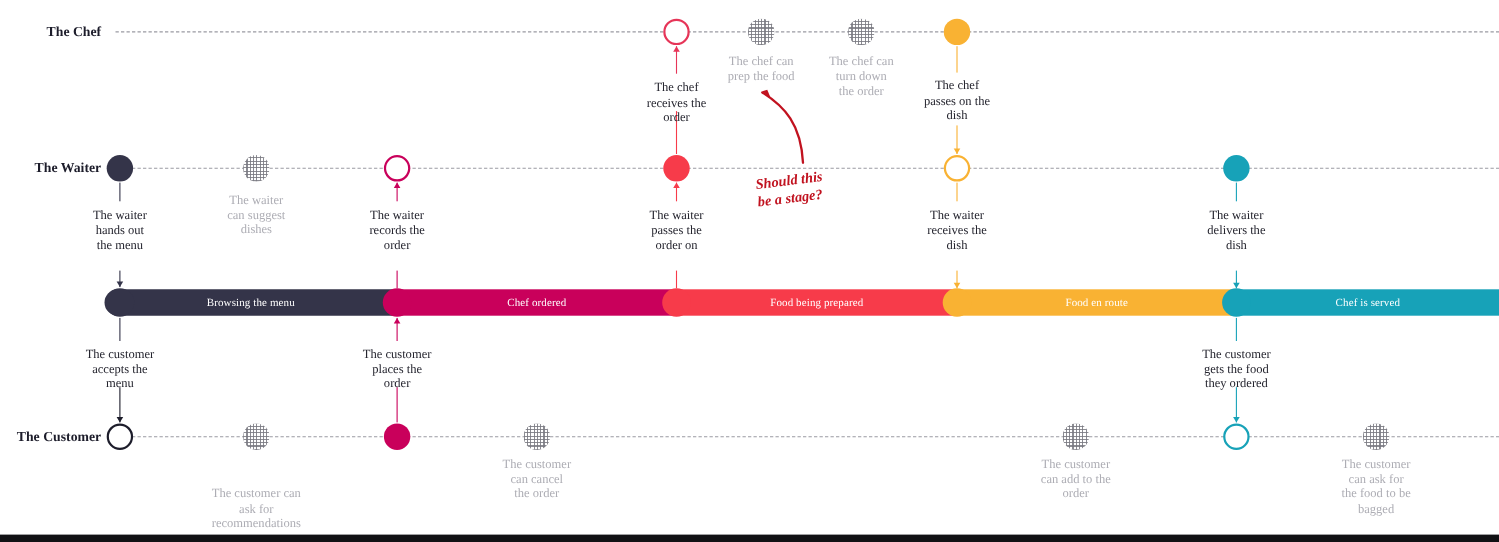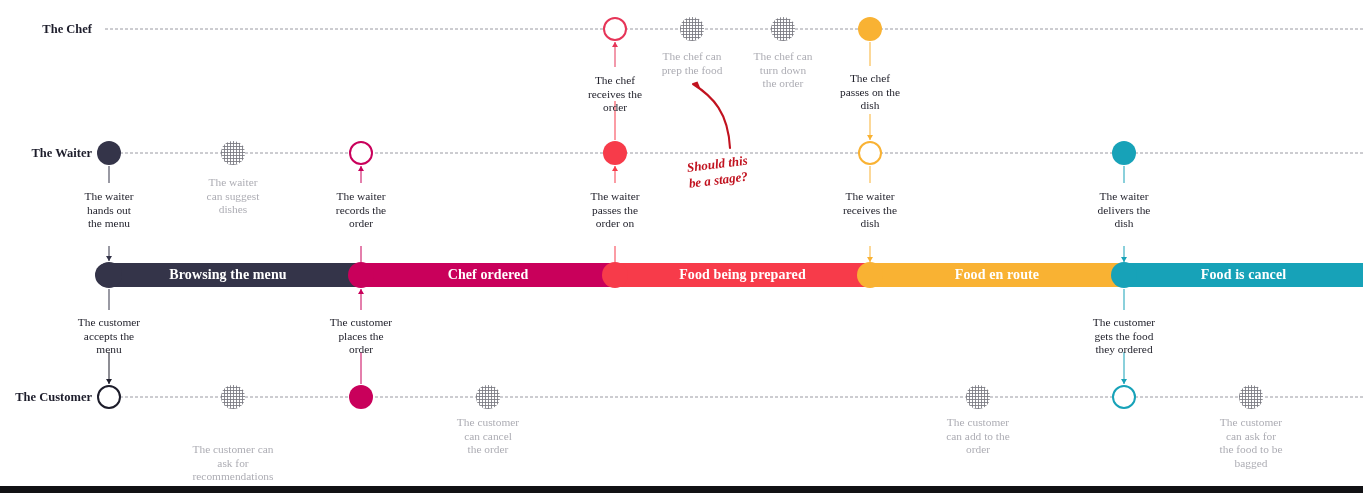--- a/index.html
+++ b/index.html
@@ -78,21 +78,21 @@
 
   
   .stagebar-seg{
     position:absolute;height:24px;
     transform:translateY(-50%);
     display:flex;align-items:center;justify-content:center;
   }
   .stagebar-seg.rounded-left{border-top-left-radius:12px;border-bottom-left-radius:12px;}
   .stagebar-label{
     font-family:"Liberation Serif", serif;
-    font-weight:bold;font-size:14px;color:#ffffff;
+    font-weight:normal;font-size:10px;color:#ffffff;
     letter-spacing:.1px;white-space:nowrap;
   }
 
   
   .annot-text{
     position:absolute;
     font-family:"Liberation Serif", serif;
     font-style:italic;font-weight:bold;
     font-size:13px;line-height:16px;
     color:#c1121f;
@@ -118,21 +118,21 @@
     <div class="stagebar-seg" style="left: 361px; top: 275px; width: 254px; background: rgb(201, 0, 91);">
       <span class="stagebar-label">Chef ordered</span>
     </div>
     <div class="stagebar-seg" style="left: 870px; top: 275px; width: 254px; background: rgb(249, 178, 51);">
       <span class="stagebar-label">Food en route</span>
     </div>
     <div class="stagebar-seg" style="left: 615px; top: 275px; width: 255px; background: rgb(247, 59, 74);">
       <span class="stagebar-label">Food being prepared</span>
     </div>
     <div class="stagebar-seg" style="left: 1124px; top: 275px; width: 239px; background: rgb(23, 162, 184);">
-      <span class="stagebar-label">Food is cancel</span>
+      <span class="stagebar-label">Chef is served</span>
     </div>
     <div class="conn" style="left: 109px; top: 166px; height: 17px; border-left: 1.4px solid rgb(52, 52, 73);"></div>
     <div class="conn" style="left: 109px; top: 246px; height: 15px; border-left: 1.4px solid rgb(52, 52, 73);"></div>
     <div class="arrowhead down" style="left: 109px; top: 255.5px; color: rgb(52, 52, 73);"></div>
     <div class="conn" style="left: 109px; top: 289px; height: 21px; border-left: 1.4px solid rgb(52, 52, 73);"></div>
     <div class="conn" style="left: 109px; top: 352px; height: 32px; border-left: 1.4px solid rgb(29, 29, 43);"></div>
     <div class="arrowhead down" style="left: 109px; top: 378.5px; color: rgb(29, 29, 43);"></div>
     <div class="conn" style="left: 361px; top: 166px; height: 17px; border-left: 1.4px solid rgb(201, 0, 91);"></div>
     <div class="arrowhead up" style="left: 361px; top: 166px; color: rgb(201, 0, 91);"></div>
     <div class="conn" style="left: 361px; top: 246px; height: 16px; border-left: 1.4px solid rgb(201, 0, 91);"></div>

